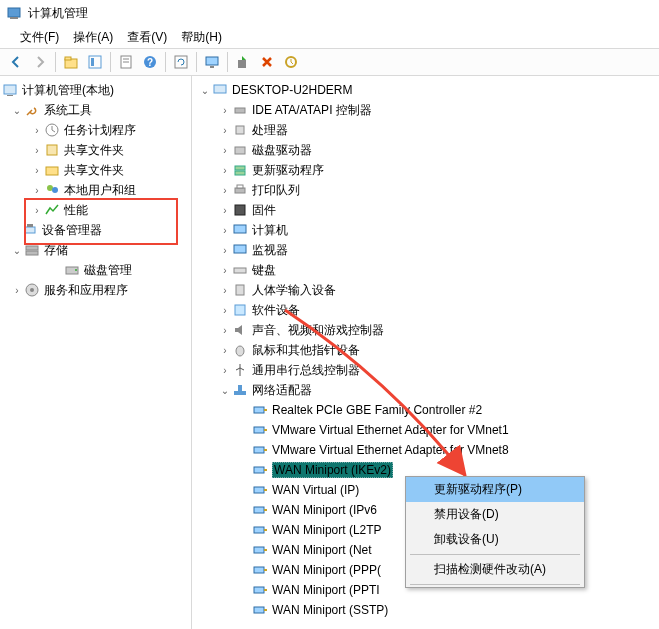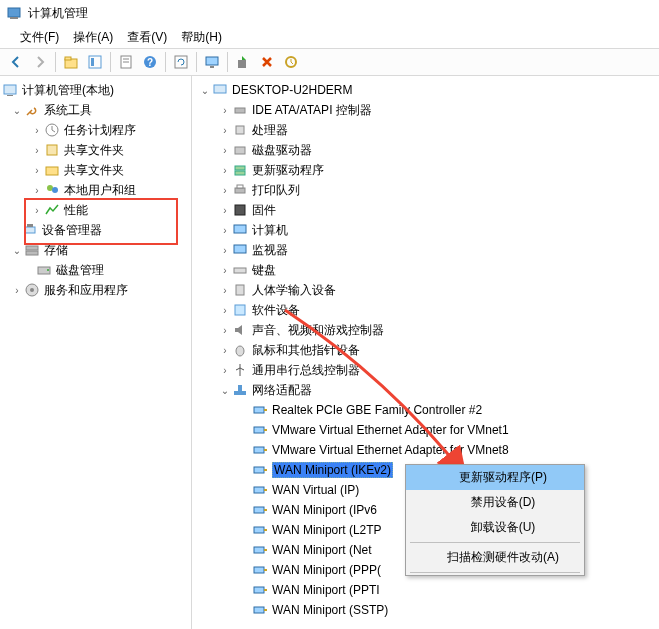--- a/index.html
+++ b/index.html
@@ -11,21 +11,21 @@
   .toolbar { height: 28px; display: flex; align-items: center; padding: 0 4px; border-top: 1px solid #d9d9d9; border-bottom: 1px solid #d9d9d9; background: #fcfcfc; }
   .toolbar .sep { width: 1px; height: 20px; background: #d0d0d0; margin: 0 3px; }
   .tbtn { width: 22px; height: 22px; display: flex; align-items: center; justify-content: center; margin: 0 1px; }
   .content { display: flex; height: calc(629px - 26px - 22px - 28px); }
   .left { width: 192px; border-right: 1px solid #d9d9d9; overflow: auto; padding-top: 4px; position: relative; }
   .right { flex: 1; overflow: hidden; padding-top: 4px; position: relative; }
   .node { display: flex; align-items: center; height: 20px; white-space: nowrap; font-size: 12px; }
   .node .exp { width: 14px; text-align: center; color: #666; font-size: 10px; cursor: default; }
   .node .ic { width: 16px; height: 16px; margin-right: 4px; display: inline-flex; align-items: center; justify-content: center; }
   .node .lbl { }
-  .node.selected .lbl { background: #3b82f6; border: 1px dotted #7aa; padding: 0 1px; }
+  .node.selected .lbl { background: #0f766e; border: 1px dotted #7aa; padding: 0 1px; }
   .left .node .lbl { }
   .redbox { position: absolute; border: 2px solid #e43; pointer-events: none; }
   .ctxmenu { position: absolute; background: #f2f2f2; border: 1px solid #a0a0a0; box-shadow: 2px 2px 4px rgba(0,0,0,0.25); font-size: 12px; width: 180px; z-index: 50; }
   .ctxmenu .item { padding: 4px 12px 4px 28px; cursor: default; }
   .ctxmenu .item.hl { background: #91c9f7; }
   .ctxmenu .msep { height: 1px; background: #c0c0c0; margin: 2px 4px; }
   .arrow { position: absolute; pointer-events: none; z-index: 40; }
   svg { display: block; }
 </style>
 </head>
@@ -200,21 +200,21 @@
     <div class="node" style="padding-left:10px">
       <span class="exp">⌄</span>
       <span class="ic">
           <svg width="16" height="16">
             <rect x="2" y="4" width="12" height="4" fill="#bbb" stroke="#888"></rect>
             <rect x="2" y="9" width="12" height="4" fill="#bbb" stroke="#888"></rect>
           </svg>
         </span>
       <span class="lbl">存储</span>
     </div>
-    <div class="node" style="padding-left:36px">
+    <div class="node" style="padding-left:64px">
       <span class="ic">
           <svg width="16" height="16">
             <rect x="2" y="5" width="12" height="7" fill="#ccc" stroke="#888"></rect>
             <circle cx="12" cy="8" r="1" fill="#3a3"></circle>
           </svg>
         </span>
       <span class="lbl">磁盘管理</span>
     </div>
     <div class="node" style="padding-left:10px">
       <span class="exp">›</span>
@@ -483,20 +483,20 @@
 
 <svg class="arrow" style="left:270px; top:300px;" width="230" height="200">
   <defs>
       <marker id="ah" markerWidth="12" markerHeight="12" refX="9" refY="5" orient="auto">
         <path d="M0 0 L10 5 L0 10 Z" fill="#e43"></path>
       </marker>
     </defs>
   <path d="M15 10 Q120 80 195 175" stroke="#e43" stroke-width="3" fill="none" marker-end="url(#ah)"></path>
 </svg>
 
-<div class="ctxmenu" style="left:405px; top:464px;text-align:center;">
+<div class="ctxmenu" style="left:405px; top:476px;">
   <div class="item hl">更新驱动程序(P)</div>
   <div class="item">禁用设备(D)</div>
   <div class="item">卸载设备(U)</div>
   <div class="msep"></div>
   <div class="item">扫描检测硬件改动(A)</div>
   <div class="msep"></div>
 </div>
 
 </body></html>

